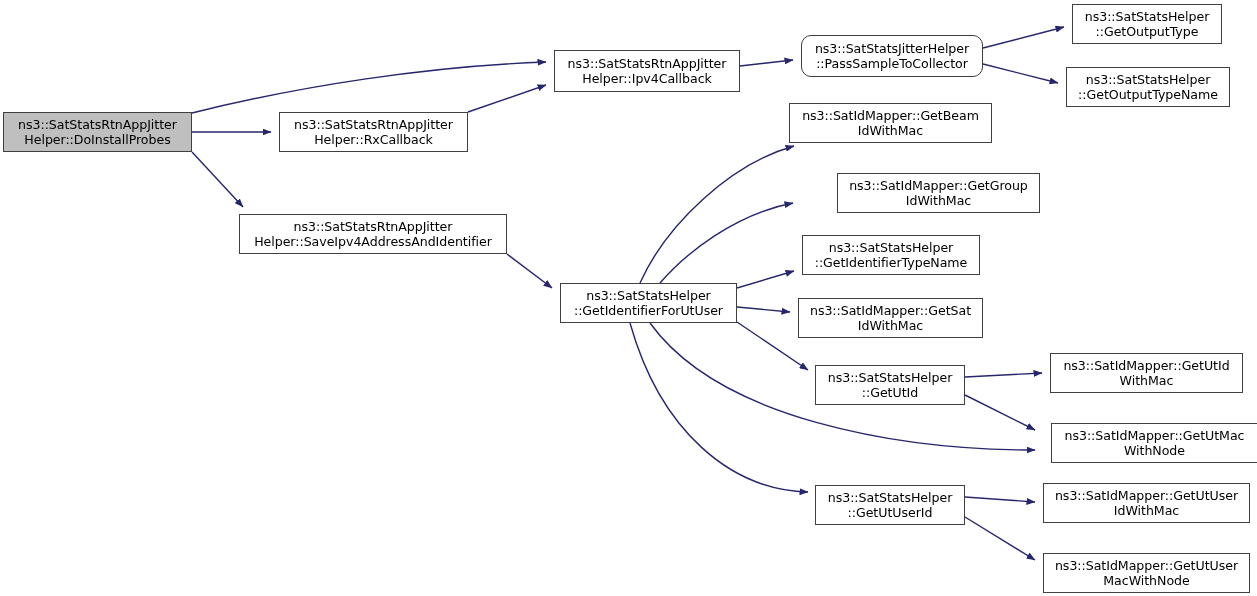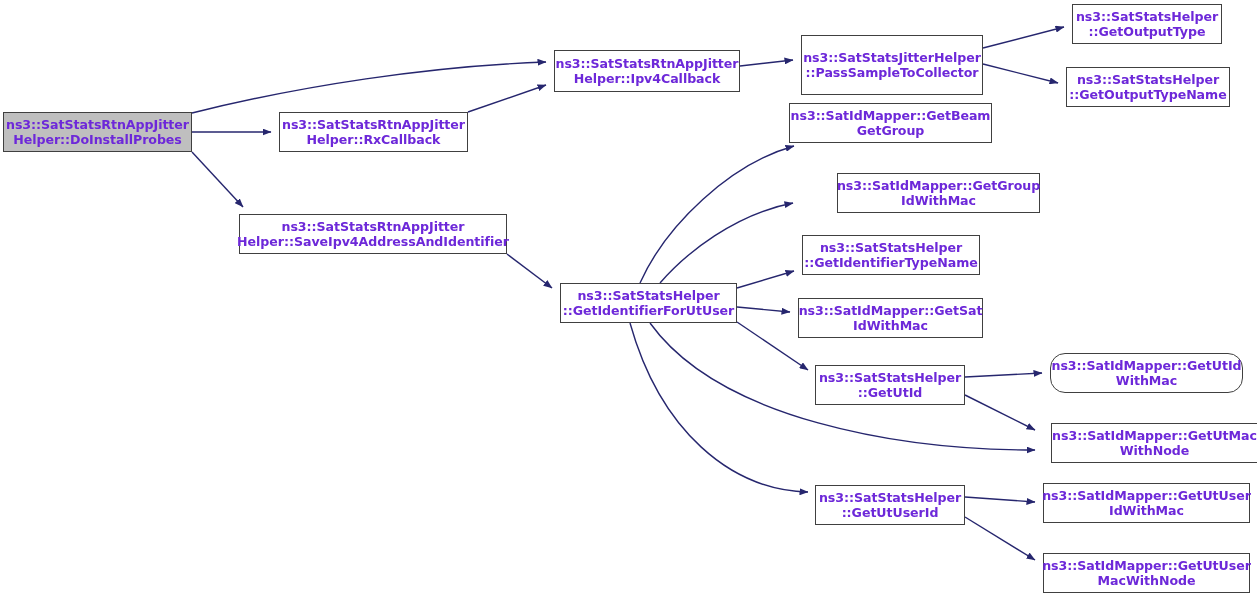--- a/index.html
+++ b/index.html
@@ -29,25 +29,24 @@
     position: absolute;
     box-sizing: border-box;
     border: 1px solid #404040;
     background: #ffffff;
     display: flex;
     align-items: center;
     justify-content: center;
     text-align: center;
     font-size: 12.6px;
     line-height: 15.5px;
-    color: #6d28d9;
+    color: #000000;
     letter-spacing: -0.05px;
     white-space: pre-line;
     z-index: 2;
-    font-weight: bold;
   }
   .node.highlight {
     background: #bfbfbf;
     border-color: #404040;
   }
   .node .label {
     display: block;
     padding: 0 3px;
   }
 </style>
@@ -87,39 +86,39 @@
 
   <div id="node-layer">
       <div class="node highlight" style="left: 3px; top: 112px; width: 189px; height: 40px;"><span class="label">ns3::SatStatsRtnAppJitter
 Helper::DoInstallProbes</span></div>
       <div class="node" style="left: 279px; top: 112px; width: 189px; height: 40px;"><span class="label">ns3::SatStatsRtnAppJitter
 Helper::RxCallback</span></div>
       <div class="node" style="left: 554px; top: 50px; width: 186px; height: 42px;"><span class="label">ns3::SatStatsRtnAppJitter
 Helper::Ipv4Callback</span></div>
       <div class="node" style="left: 239px; top: 214px; width: 268px; height: 40px;"><span class="label">ns3::SatStatsRtnAppJitter
 Helper::SaveIpv4AddressAndIdentifier</span></div>
-      <div class="node" style="left: 801px; top: 35px; width: 182px; height: 60px;"><span class="label">ns3::SatStatsJitterHelper
+      <div class="node" style="left: 801px; top: 35px; width: 182px; height: 42px; border-radius: 10px;"><span class="label">ns3::SatStatsJitterHelper
 ::PassSampleToCollector</span></div>
       <div class="node" style="left: 1072px; top: 4px; width: 150px; height: 40px;"><span class="label">ns3::SatStatsHelper
 ::GetOutputType</span></div>
       <div class="node" style="left: 1066px; top: 67px; width: 164px; height: 40px;"><span class="label">ns3::SatStatsHelper
 ::GetOutputTypeName</span></div>
       <div class="node" style="left: 789px; top: 103px; width: 203px; height: 40px;"><span class="label">ns3::SatIdMapper::GetBeam
-GetGroup</span></div>
+IdWithMac</span></div>
       <div class="node" style="left: 789px; top: 173px; width: 203px; height: 40px; margin-left: 48px;"><span class="label">ns3::SatIdMapper::GetGroup
 IdWithMac</span></div>
       <div class="node" style="left: 802px; top: 235px; width: 178px; height: 40px;"><span class="label">ns3::SatStatsHelper
 ::GetIdentifierTypeName</span></div>
       <div class="node" style="left: 798px; top: 298px; width: 185px; height: 40px; text-align: center;"><span class="label">ns3::SatIdMapper::GetSat
 IdWithMac</span></div>
       <div class="node" style="left: 560px; top: 283px; width: 177px; height: 40px;"><span class="label">ns3::SatStatsHelper
 ::GetIdentifierForUtUser</span></div>
       <div class="node" style="left: 815px; top: 365px; width: 150px; height: 40px;"><span class="label">ns3::SatStatsHelper
 ::GetUtId</span></div>
-      <div class="node" style="left: 1050px; top: 353px; width: 193px; height: 40px; border-radius: 15px;"><span class="label">ns3::SatIdMapper::GetUtId
+      <div class="node" style="left: 1050px; top: 353px; width: 193px; height: 40px;"><span class="label">ns3::SatIdMapper::GetUtId
 WithMac</span></div>
       <div class="node" style="left: 1043px; top: 423px; width: 207px; height: 40px; margin-left: 8px;"><span class="label">ns3::SatIdMapper::GetUtMac
 WithNode</span></div>
       <div class="node" style="left: 815px; top: 485px; width: 150px; height: 40px;"><span class="label">ns3::SatStatsHelper
 ::GetUtUserId</span></div>
       <div class="node" style="left: 1043px; top: 483px; width: 207px; height: 40px;"><span class="label">ns3::SatIdMapper::GetUtUser
 IdWithMac</span></div>
       <div class="node" style="left: 1043px; top: 553px; width: 207px; height: 40px;"><span class="label">ns3::SatIdMapper::GetUtUser
 MacWithNode</span></div>
     </div>

